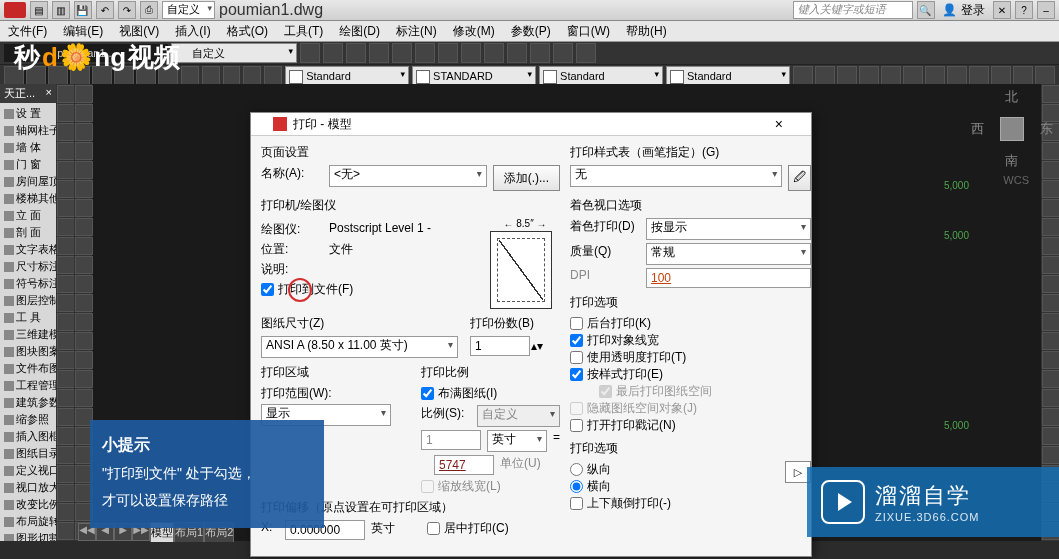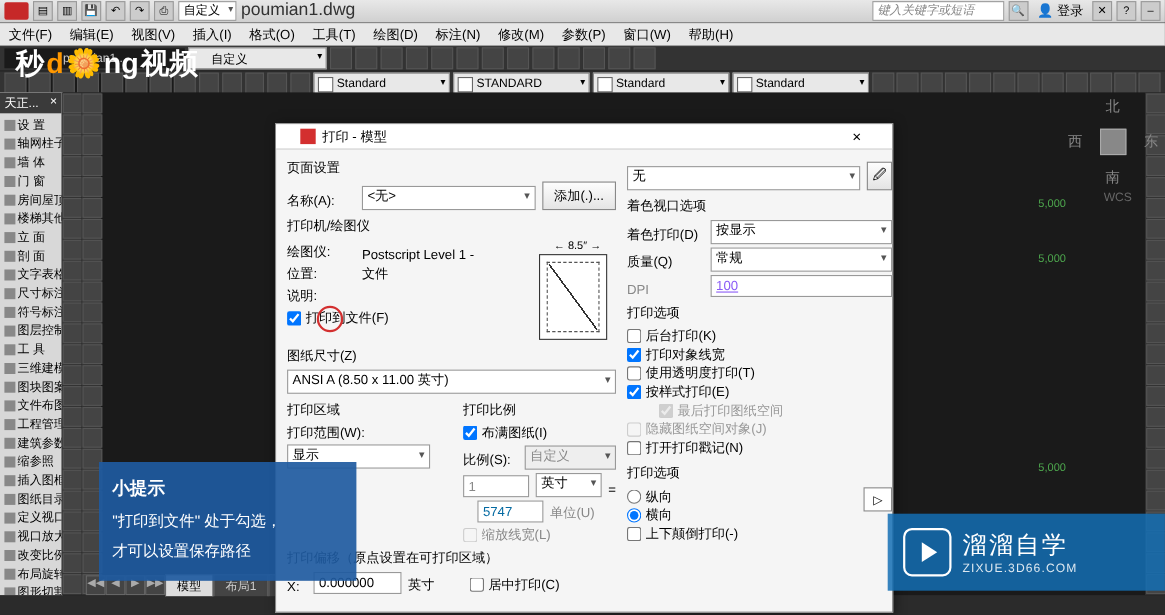--- a/index.html
+++ b/index.html
@@ -26,34 +26,34 @@
   .left-panel .item{font-size:11px;padding:1px 2px;display:flex;align-items:center;gap:2px;white-space:nowrap}
   .left-panel .item::before{content:"";width:10px;height:10px;background:#888;flex-shrink:0}
   .tool-col{position:absolute;top:0;width:18px;height:100%;background:#333}
   .tool-col .t{width:16px;height:16px;margin:1px;background:#444;border:1px solid #555}
   .compass{position:absolute;right:12px;top:10px;width:70px;height:70px;display:flex;align-items:center;justify-content:center}
   .compass .c{position:absolute;color:#888;font-size:13px}
   .compass .ct{width:22px;height:22px;background:#888;border:1px solid #aaa}
   .wcs{position:absolute;right:30px;top:90px;color:#666;font-size:11px}
   .dim{position:absolute;color:#4da64d;font-size:10px}
   .bottom-tabs{position:absolute;left:78px;bottom:0;height:18px;display:flex;align-items:center;gap:0}
-  .bottom-tabs .tb{background:#444;color:#ccc;font-size:11px;padding:2px 10px;border:1px solid #666;border-bottom:none}
+  .bottom-tabs .tb{background:#444;color:#ccc;font-size:11px;padding:2px 0;border:1px solid #666;border-bottom:none}
   .bottom-tabs .tb.active{background:#ddd;color:#000}
   .bottom-tabs .nav{width:16px;height:16px;background:#444;color:#aaa;text-align:center;font-size:10px;border:1px solid #666}
   
   .dialog{position:absolute;left:250px;top:112px;width:560px;background:#f5f5f5;border:1px solid #888;box-shadow:2px 2px 10px rgba(0,0,0,.5)}
   .dlg-title{height:22px;display:flex;align-items:center;padding:0 22px;background:#fff;border-bottom:1px solid #ccc}
   .dlg-title .a{width:14px;height:14px;background:#d32f2f;margin-right:6px}
   .dlg-title .x{margin-left:auto;font-family:Arial;font-size:14px;padding:0 6px}
   .dlg-body{padding:8px 10px 10px;display:flex;gap:10px}
   .col-l{width:360px}
   .col-r{flex:1}
   .grp{margin-bottom:6px}
   .grp-title{font-size:12px;margin-bottom:4px}
-  .ln{display:flex;align-items:flex-end;gap:6px;margin:3px 0}
+  .ln{display:flex;align-items:flex-start;gap:6px;margin:3px 0}
   .lbl{width:62px;text-align:left;font-size:12px}
   .sel{flex:1;border:1px solid #999;background:#fff;height:20px;padding:0 4px;font-size:12px;position:relative}
   .sel::after{content:"▾";position:absolute;right:4px;top:2px;font-size:10px;color:#555}
   .btn{border:1px solid #888;background:linear-gradient(#fdfdfd,#e4e4e4);padding:2px 10px;font-size:12px;height:20px;display:inline-flex;align-items:center}
   .chk{display:flex;align-items:center;gap:4px;font-size:12px}
   .chk input{margin:0}
   .txt{border:1px solid #999;background:#fff;height:18px;padding:0 4px;font-size:12px}
   .paper{width:60px;height:76px;border:1px solid #333;position:relative;background:#fff}
   .paper::after{content:"";position:absolute;inset:6px;border:1px dashed #555}
   .paper .diag{position:absolute;left:8px;top:8px;right:8px;bottom:8px}
@@ -406,20 +406,24 @@
                 <div class="diag"></div>
               </div>
           </div>
         </div>
       </div>
       <div style="display:flex;gap:12px">
         <div style="flex:1">
           <div class="grp-title">图纸尺寸(Z)</div>
           <div class="sel">ANSI A (8.50 x 11.00 英寸)</div>
         </div>
+        <div style="width:90px">
+          <div class="grp-title">打印份数(B)</div>
+          <input class="txt" style="width: 50px;" value="1"><span style="display:inline-block;width:14px;text-align:center">▴▾</span>
+        </div>
       </div>
       <div style="display:flex;gap:20px;margin-top:6px">
         <div style="width:140px">
           <div class="grp-title">打印区域</div>
           <div style="font-size:12px;margin:2px 0">打印范围(W):</div>
           <div class="sel" style="width:120px">显示</div>
         </div>
         <div style="flex:1">
           <div class="grp-title">打印比例</div>
           <div class="chk">
@@ -429,21 +433,21 @@
           <div class="ln">
               <span style="width:50px">比例(S):</span>
               <div class="sel" style="background:#eee;color:#888">自定义</div>
             </div>
           <div class="ln" style="justify-content:flex-end">
             <input class="txt" style="width: 50px; color: rgb(136, 136, 136);" disabled="" value="1">
             <div class="sel" style="width:50px">英寸</div>
             <span>=</span>
           </div>
           <div class="ln" style="justify-content:flex-end;color:#888">
-            <input class="txt" style="width: 50px; color: #0369a1;" disabled="" value="5747">
+            <input class="txt" style="width: 50px; color: #7f1d1d; text-decoration: underline;" disabled="" value="5747">
             <span style="width:60px">单位(U)</span>
           </div>
           <div class="chk" style="color:#888">
               <input type="checkbox" disabled="" style="">
               <span>缩放线宽(L)</span>
             </div>
         </div>
       </div>
       <div class="grp" style="margin-top:4px">
         <div class="grp-title">打印偏移（原点设置在可打印区域）</div>
@@ -455,38 +459,39 @@
           <label class="chk">
               <input type="checkbox" style="">
               <span>居中打印(C)</span>
             </label>
         </div>
 
       </div>
     </div>
     <div class="col-r">
       <div class="grp">
+        <div class="grp-title">打印样式表（画笔指定）(G)</div>
         <div class="ln">
             <div class="sel">无</div>
             <div class="btn" style="padding:2px 4px">🖉</div>
           </div>
       </div>
       <div class="grp">
         <div class="grp-title">着色视口选项</div>
         <div class="ln">
             <span style="width:70px">着色打印(D)</span>
             <div class="sel">按显示</div>
           </div>
         <div class="ln">
             <span style="width:70px">质量(Q)</span>
             <div class="sel">常规</div>
           </div>
         <div class="ln">
             <span style="width:70px;color:#888">DPI</span>
-            <input class="txt" style="flex: 1 1 0%; color: #8b5cf6; text-decoration: underline;" disabled="" value="100">
+            <input class="txt" style="flex: 1 1 0%; color: #c2410c; text-decoration: underline;" disabled="" value="100">
           </div>
       </div>
       <div class="grp">
         <div class="grp-title">打印选项</div>
         <div id="optList">
             <label class="chk">
               <input type="checkbox" style="">
               <span>后台打印(K)</span>
             </label>
             <label class="chk">

